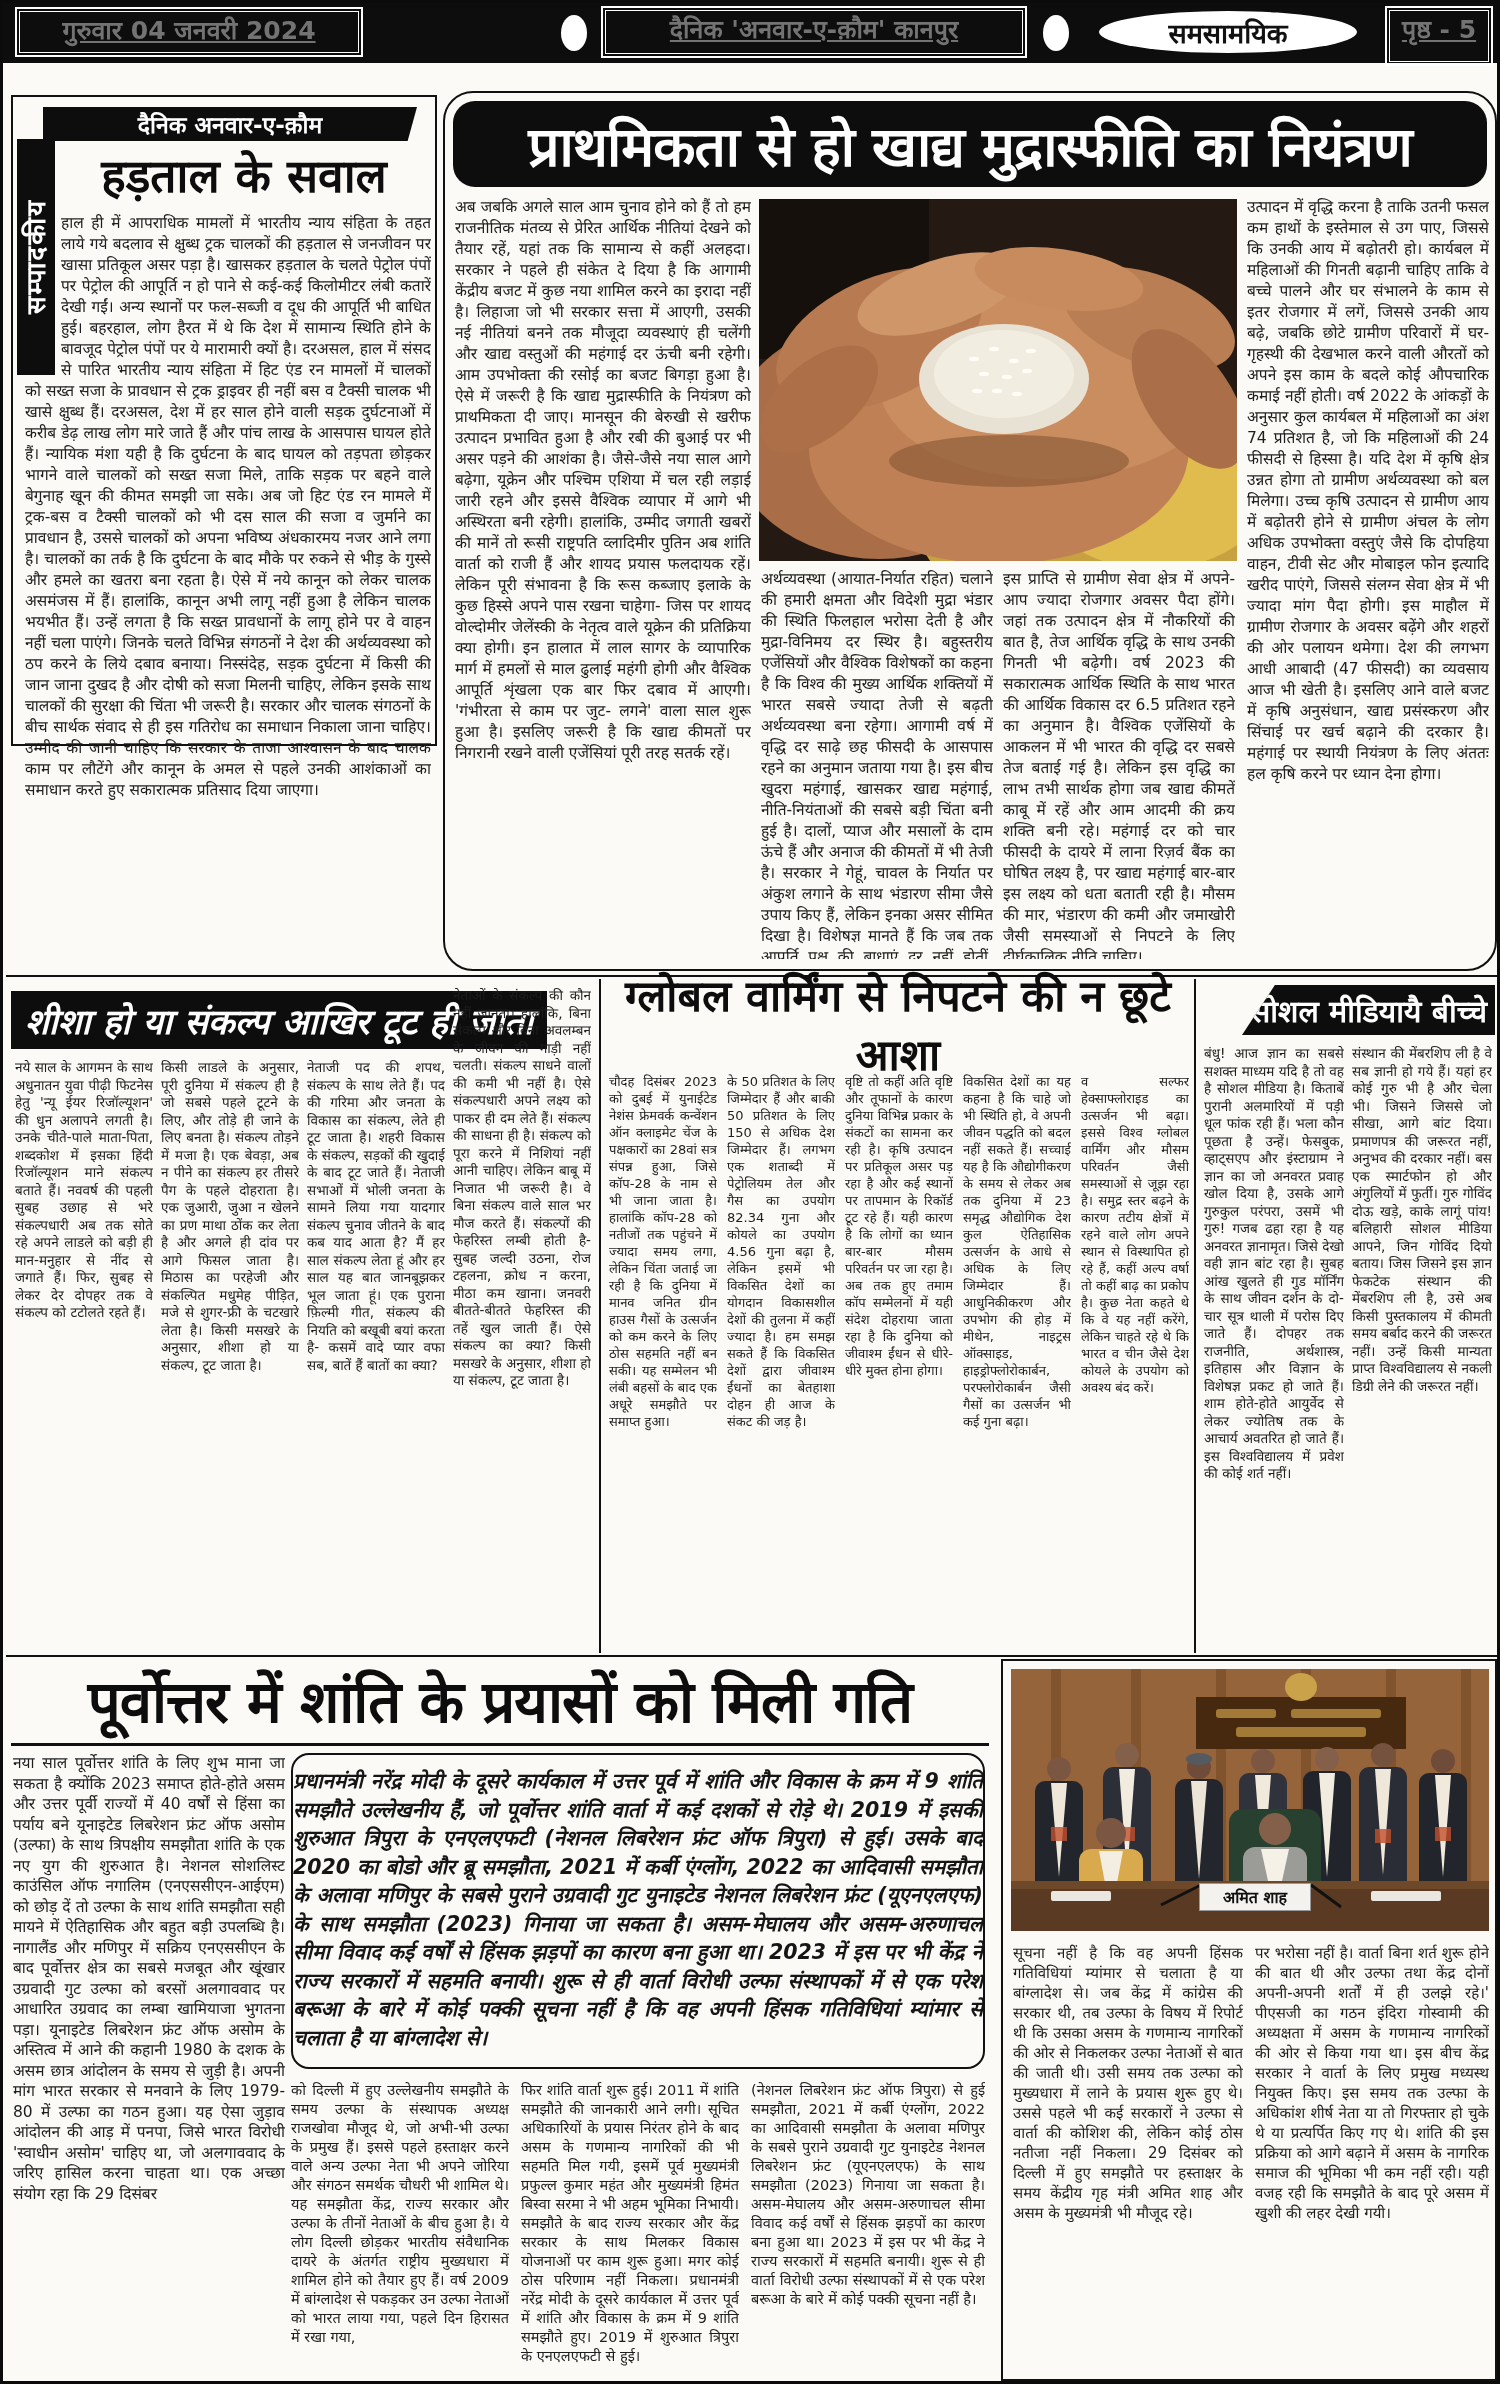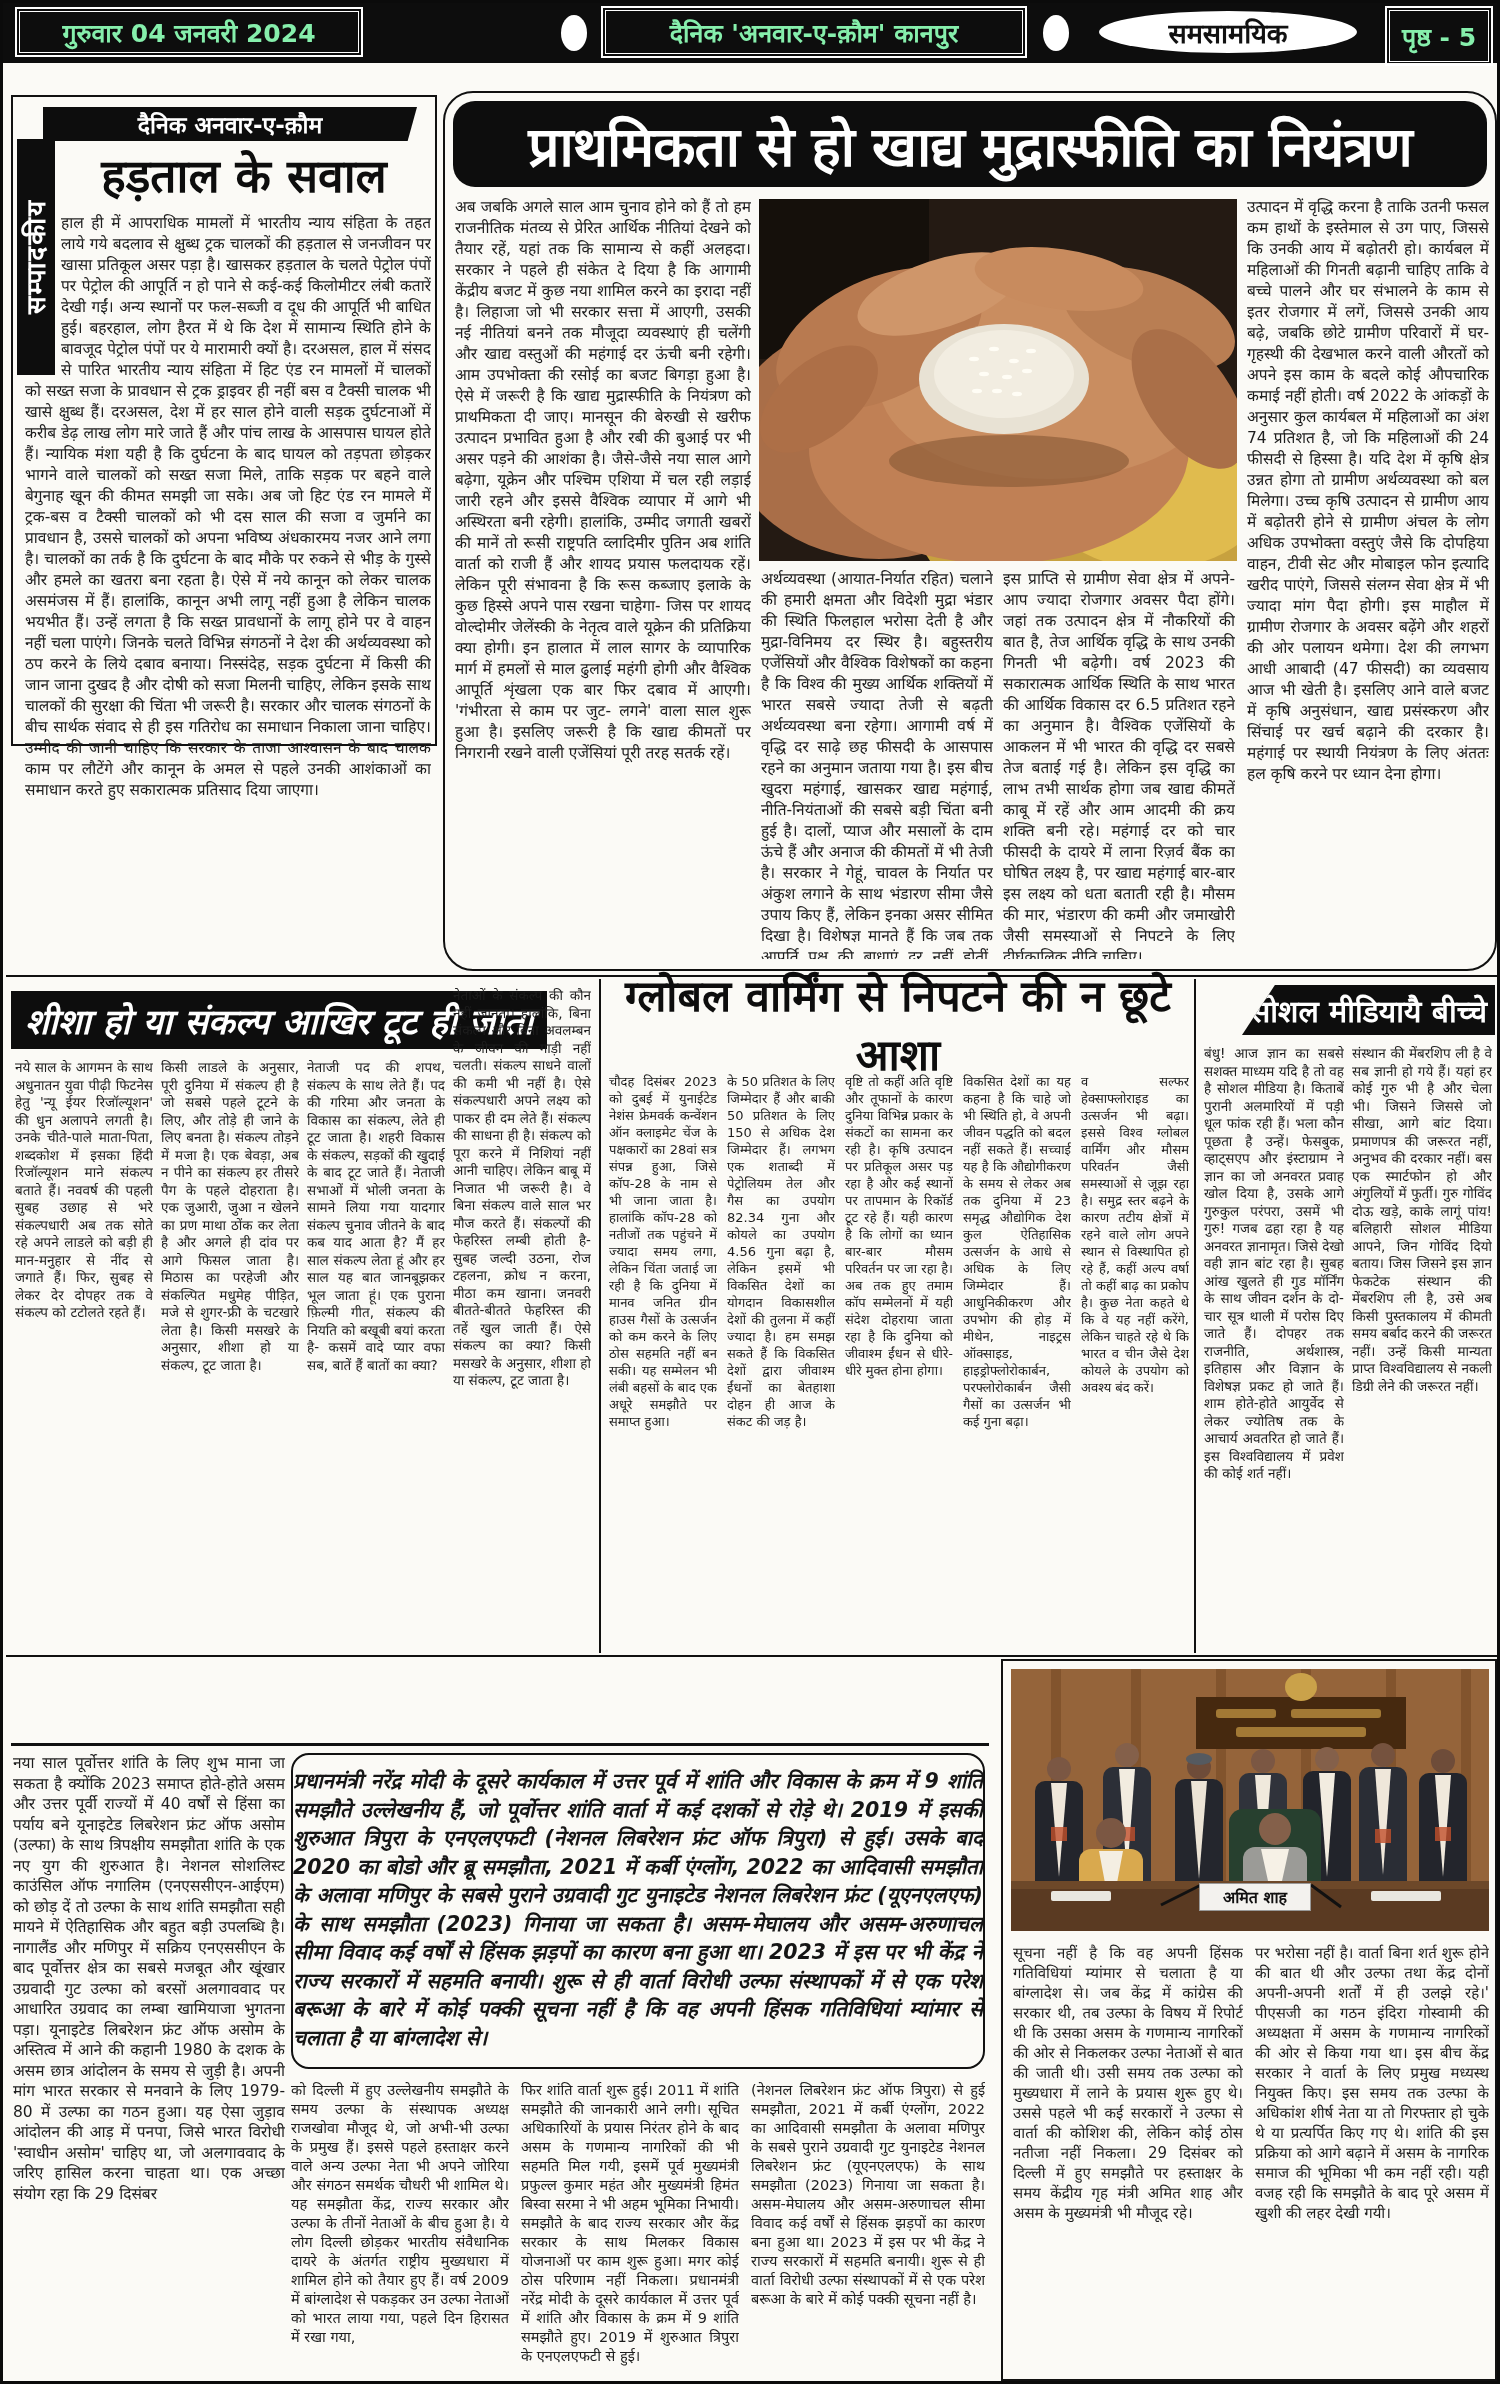--- a/index.html
+++ b/index.html
@@ -2,22 +2,22 @@
 <html><head>
 <meta charset="utf-8">
 <style>
   html,body{margin:0;padding:0;background:#4a4a4a;}
   #page{position:relative;width:1500px;height:2384px;background:#fbfaf6;
         font-family:"DejaVu Sans","Liberation Sans",sans-serif;color:#161616;
         overflow:hidden;box-sizing:border-box;border:3px solid #0b0b0b;}
   .abs{position:absolute;box-sizing:border-box;}
   
   #masthead{left:0;top:0;width:100%;height:60px;background:#0d0d0d;}
-  .hbox{border:1px solid #fff;outline:2px solid #fff;outline-offset:2px;color:#86efac;
-        display:flex;align-items:center;justify-content:center;font-weight:bold;}
+  .hbox{border:1px solid #fff;outline:2px solid #fff;outline-offset:2px;color:#737373;
+        display:flex;align-items:flex-start;justify-content:center;font-weight:bold;text-decoration:underline;}
   .hdot{background:#fff;border-radius:50%;}
   .hpill{background:#fff;color:#111;border-radius:50%;display:flex;align-items:center;justify-content:center;font-weight:bold;}
   
   .col{position:absolute;box-sizing:border-box;text-align:justify;overflow:hidden;
        color:#1d1d1d;word-break:break-word;}
   .kicker{background:#0d0d0d;color:#fff;display:flex;align-items:center;justify-content:center;font-weight:bold;}
   .rule{background:#111;}
   .headline{font-weight:bold;color:#0d0d0d;display:flex;align-items:center;justify-content:center;text-align:center;}
   .boxed{border:2px solid #111;}
   
@@ -149,20 +149,23 @@
     <div class="abs kicker" style="left:44px;top:4px;width:253px;height:50px;font-size:30px;
          clip-path:polygon(13% 0,100% 0,100% 100%,0 100%);">
       <span>सोशल मीडियायै बीच्चे</span>
     </div>
     <div class="abs col" style="left:6px;top:64px;width:140px;height:600px;font-size:13.5px;line-height:17.5px;"><span>बंधु! आज ज्ञान का सबसे सशक्त माध्यम यदि है तो वह है सोशल मीडिया है। किताबें पुरानी अलमारियों में पड़ी धूल फांक रही हैं। भला कौन पूछता है उन्हें। फेसबुक, व्हाट्सएप और इंस्टाग्राम ने ज्ञान का जो अनवरत प्रवाह खोल दिया है, उसके आगे गुरुकुल परंपरा, उसमें भी गुरु! गजब ढहा रहा है यह अनवरत ज्ञानामृत। जिसे देखो वही ज्ञान बांट रहा है। सुबह आंख खुलते ही गुड मॉर्निंग के साथ जीवन दर्शन के दो-चार सूत्र थाली में परोस दिए जाते हैं। दोपहर तक राजनीति, अर्थशास्त्र, इतिहास और विज्ञान के विशेषज्ञ प्रकट हो जाते हैं। शाम होते-होते आयुर्वेद से लेकर ज्योतिष तक के आचार्य अवतरित हो जाते हैं। इस विश्वविद्यालय में प्रवेश की कोई शर्त नहीं।</span></div>
     <div class="abs col" style="left:154px;top:64px;width:140px;height:600px;font-size:13.5px;line-height:17.5px;"><span>संस्थान की मेंबरशिप ली है वे सब ज्ञानी हो गये हैं। यहां हर कोई गुरु भी है और चेला भी। जिसने जिससे जो सीखा, आगे बांट दिया। प्रमाणपत्र की जरूरत नहीं, अनुभव की दरकार नहीं। बस एक स्मार्टफोन हो और अंगुलियों में फुर्ती। गुरु गोविंद दोऊ खड़े, काके लागूं पांय! बलिहारी सोशल मीडिया आपने, जिन गोविंद दियो बताय। जिस जिसने इस ज्ञान फेकटेक संस्थान की मेंबरशिप ली है, उसे अब किसी पुस्तकालय में कीमती समय बर्बाद करने की जरूरत नहीं। उन्हें किसी मान्यता प्राप्त विश्वविद्यालय से नकली डिग्री लेने की जरूरत नहीं।</span></div>
   </div>
 
   <div class="abs rule" style="left:3px;top:1652px;width:1494px;height:2px;"></div>
 
+  <div class="abs headline" style="left:8px;top:1658px;width:978px;height:76px;font-size:58px;letter-spacing:-1px;">
+    <span>पूर्वोत्तर में शांति के प्रयासों को मिली गति</span>
+  </div>
   <div class="abs rule" style="left:8px;top:1740px;width:978px;height:3px;"></div>
 
   <div class="abs col" style="left:10px;top:1750px;width:272px;height:626px;font-size:15.5px;line-height:20.5px;">
     <span>नया साल पूर्वोत्तर शांति के लिए शुभ माना जा सकता है क्योंकि 2023 समाप्त होते-होते असम और उत्तर पूर्वी राज्यों में 40 वर्षों से हिंसा का पर्याय बने यूनाइटेड लिबरेशन फ्रंट ऑफ असोम (उल्फा) के साथ त्रिपक्षीय समझौता शांति के एक नए युग की शुरुआत है। नेशनल सोशलिस्ट काउंसिल ऑफ नगालिम (एनएससीएन-आईएम) को छोड़ दें तो उल्फा के साथ शांति समझौता सही मायने में ऐतिहासिक और बहुत बड़ी उपलब्धि है। नागालैंड और मणिपुर में सक्रिय एनएससीएन के बाद पूर्वोत्तर क्षेत्र का सबसे मजबूत और खूंखार उग्रवादी गुट उल्फा को बरसों अलगाववाद पर आधारित उग्रवाद का लम्बा खामियाजा भुगतना पड़ा। यूनाइटेड लिबरेशन फ्रंट ऑफ असोम के अस्तित्व में आने की कहानी 1980 के दशक के असम छात्र आंदोलन के समय से जुड़ी है। अपनी मांग भारत सरकार से मनवाने के लिए 1979-80 में उल्फा का गठन हुआ। यह ऐसा जुड़ाव आंदोलन की आड़ में पनपा, जिसे भारत विरोधी 'स्वाधीन असोम' चाहिए था, जो अलगाववाद के जरिए हासिल करना चाहता था। एक अच्छा संयोग रहा कि 29 दिसंबर</span>
   </div>
 
   <div class="abs" id="ne-lead" style="left:288px;top:1750px;width:694px;height:316px;font-size:20.5px;line-height:28.5px;">
     <span>प्रधानमंत्री नरेंद्र मोदी के दूसरे कार्यकाल में उत्तर पूर्व में शांति और विकास के क्रम में 9 शांति समझौते उल्लेखनीय हैं, जो पूर्वोत्तर शांति वार्ता में कई दशकों से रोड़े थे। 2019 में इसकी शुरुआत त्रिपुरा के एनएलएफटी (नेशनल लिबरेशन फ्रंट ऑफ त्रिपुरा) से हुई। उसके बाद 2020 का बोडो और ब्रू समझौता, 2021 में कर्बी एंग्लोंग, 2022 का आदिवासी समझौता के अलावा मणिपुर के सबसे पुराने उग्रवादी गुट युनाइटेड नेशनल लिबरेशन फ्रंट (यूएनएलएफ) के साथ समझौता (2023) गिनाया जा सकता है। असम-मेघालय और असम-अरुणाचल सीमा विवाद कई वर्षों से हिंसक झड़पों का कारण बना हुआ था। 2023 में इस पर भी केंद्र ने राज्य सरकारों में सहमति बनायी। शुरू से ही वार्ता विरोधी उल्फा संस्थापकों में से एक परेश बरूआ के बारे में कोई पक्की सूचना नहीं है कि वह अपनी हिंसक गतिविधियां म्यांमार से चलाता है या बांग्लादेश से।</span>
   </div>
 

